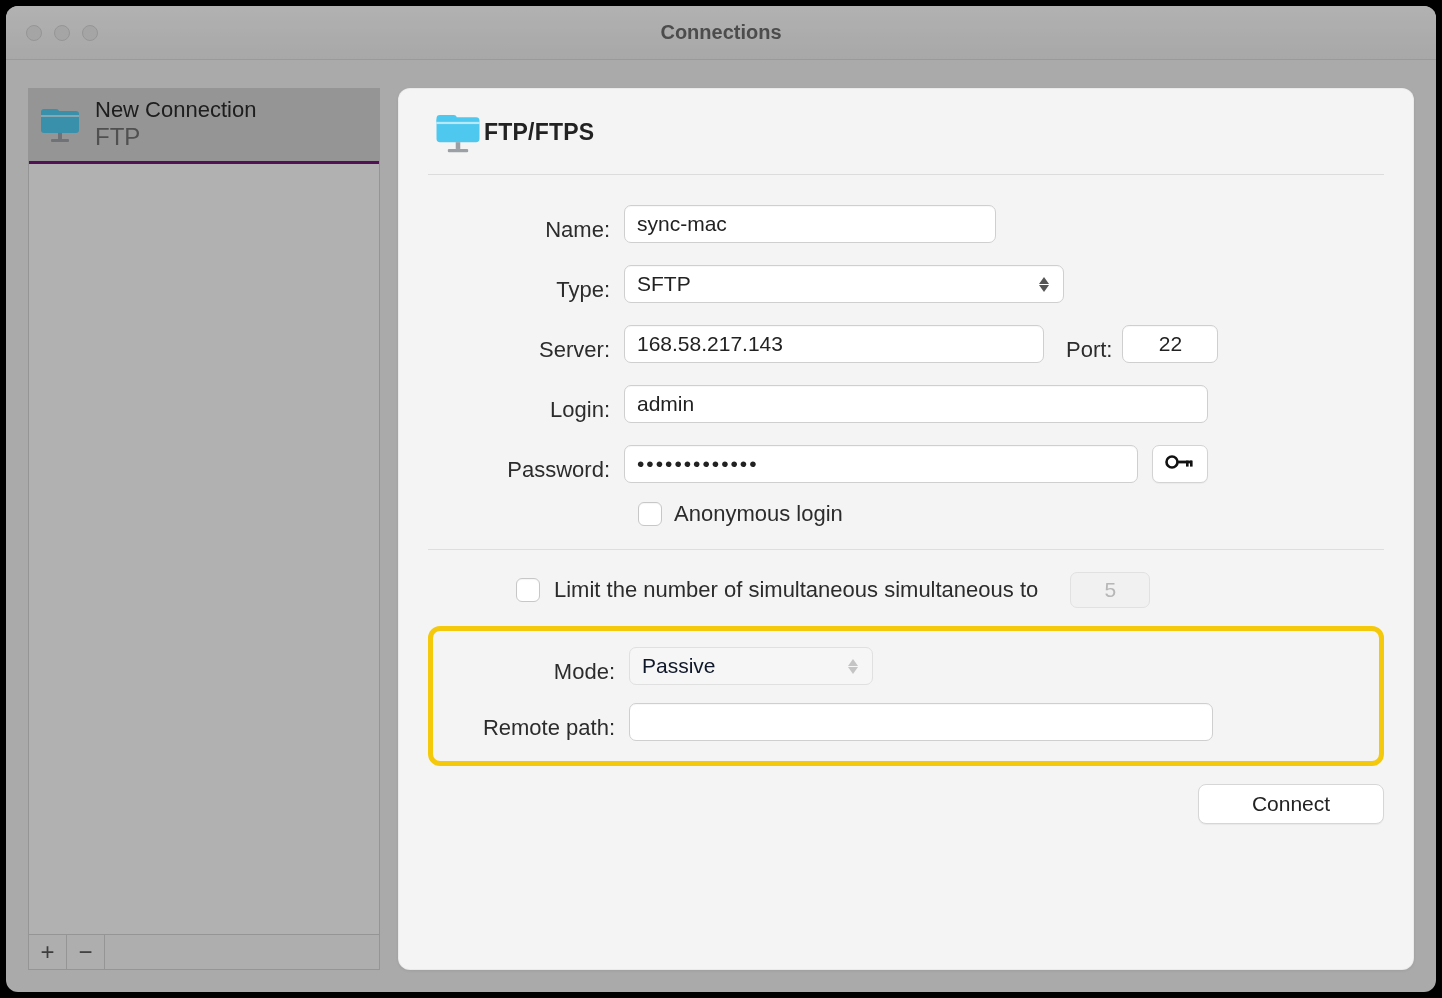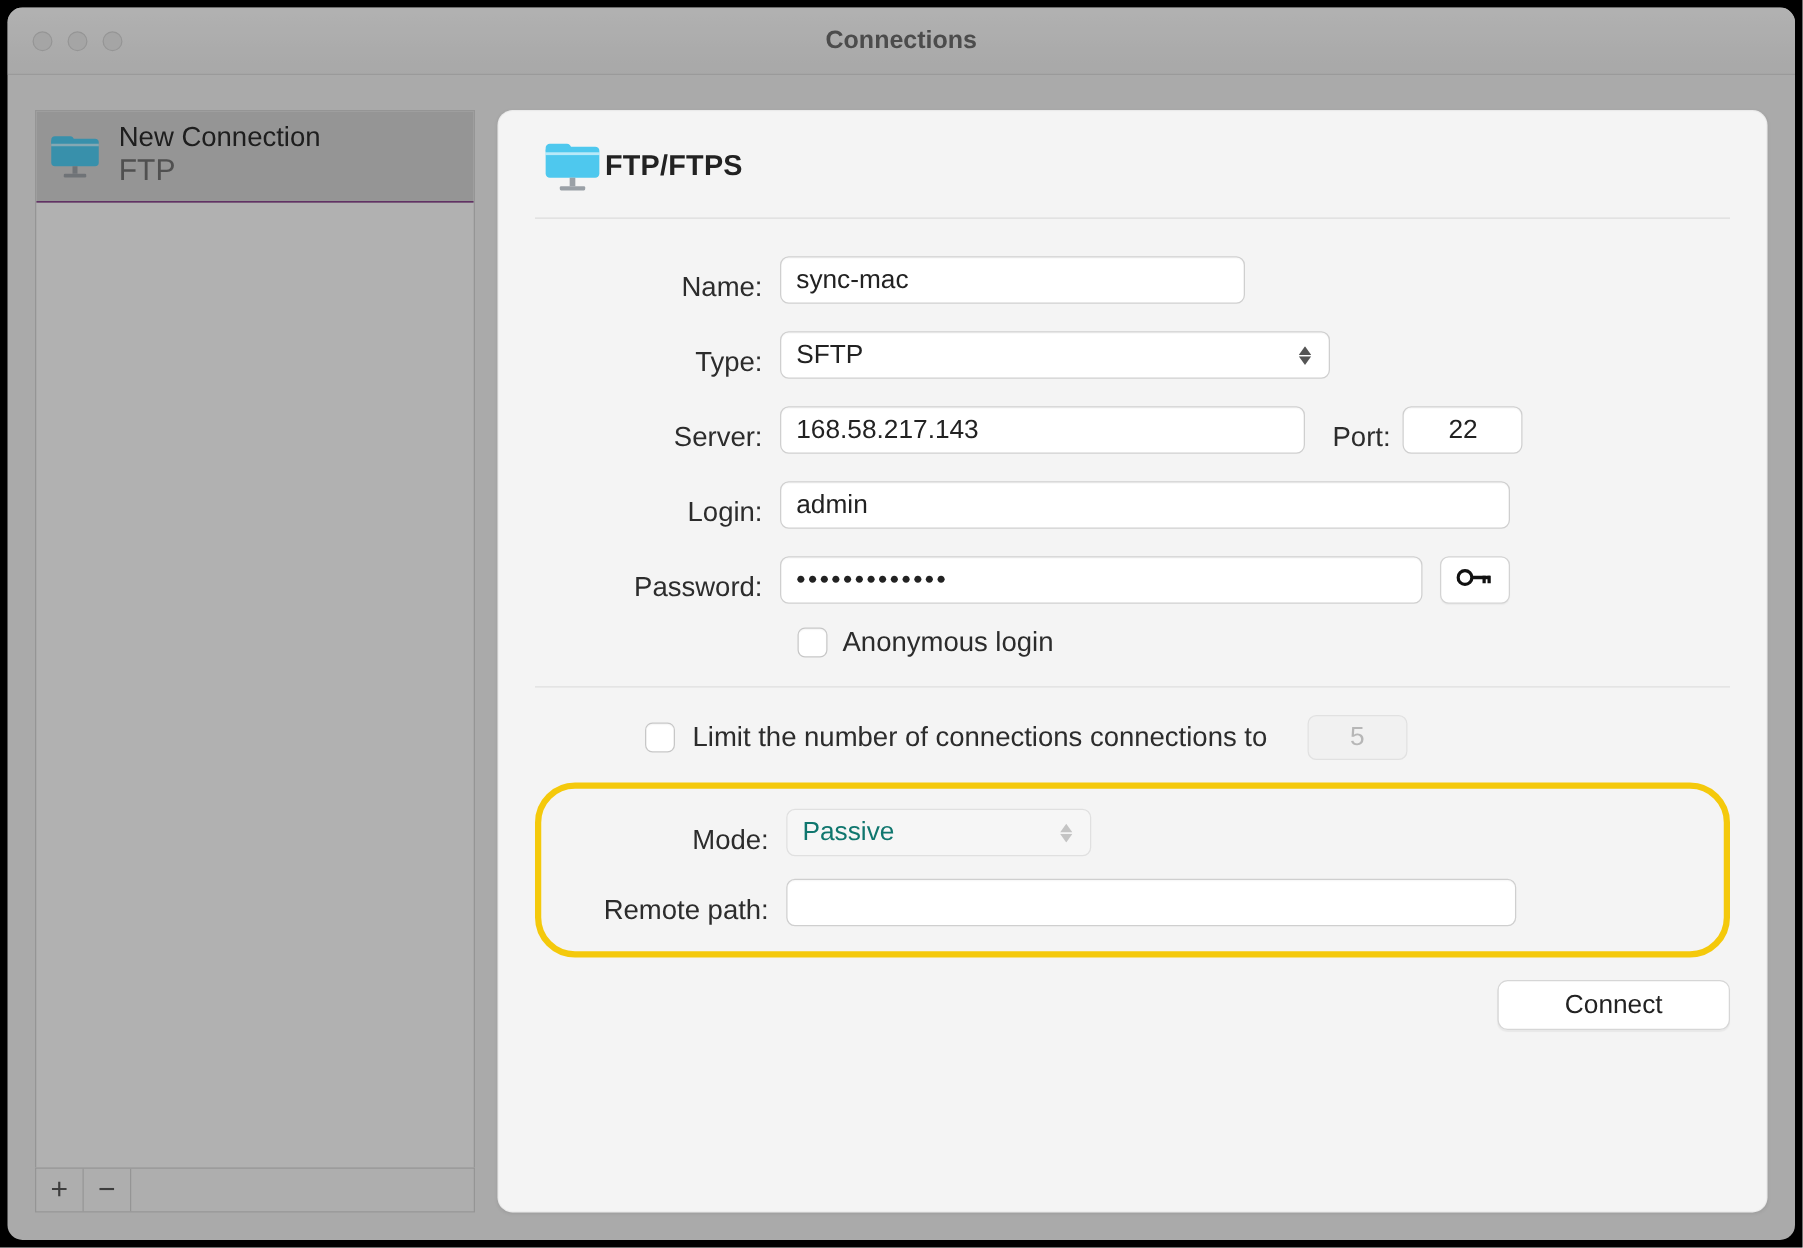--- a/index.html
+++ b/index.html
@@ -64,21 +64,21 @@
       border: 1px solid #cfcfcf;
       border-bottom: none;
       background: #f5f5f5;
       overflow: hidden;
     }
     .sidebar-item {
       display: flex; align-items: center;
       gap: 10px;
       padding: 8px 10px 10px 6px;
       background: #cfcfcf;
-      border-bottom: 1px solid #701a75;
+      border-bottom: 3px solid #701a75;
       cursor: default;
     }
     .sidebar-item .icon {
       width: 50px; height: 46px;
       display: flex; align-items: center; justify-content: center;
     }
     .sidebar-item .labels { display: flex; flex-direction: column; line-height: 1.15; }
     .sidebar-item .lbl-title { font-size: 22px; color: #2a2a2a; }
     .sidebar-item .lbl-sub { font-size: 24px; color: #6f6f6f; margin-top: 1px; }
     .sidebar-footer {
@@ -155,31 +155,31 @@
       width: 24px; height: 24px; border: 1px solid #c7c7c7; border-radius: 6px; background: #fff;
       box-shadow: inset 0 1px 1px rgba(0,0,0,0.04);
     }
     .chk-row { display: flex; align-items: center; gap: 12px; padding-left: 210px; margin-top: -4px; margin-bottom: 22px; }
     .chk-label { font-size: 22px; color: #2c2c2c; }
     .divider { border-top: 1px solid #dedede; margin: 6px 0 22px 0; }
     .limit-row { display:flex; align-items:center; gap: 14px; padding-left: 88px; margin-bottom: 14px;}
     .limit-input { width: 80px; height: 36px; border:1px solid #e1e1e1; border-radius:7px; background:#f1f1f1; color:#b7b7b7; text-align:center; font-size:21px; margin-left: 18px;}
     .highlight-box {
       border: 5px solid #f4c90b;
-      border-radius: 32px;
+      border-radius: 12px;
       padding: 16px 12px 20px 12px;
       margin-top: 18px;
       position: relative;
       z-index: 20;
     }
     .mode-select {
       width: 244px; height: 38px;
       border: 1px solid #e0e0e0; border-radius: 7px; background: #f6f6f6;
       display: flex; align-items: center; justify-content: space-between;
-      padding: 0 12px; color: #0f766e; font-size: 21px; cursor: default;
+      padding: 0 12px; color: #0f172a; font-size: 21px; cursor: default;
     }
     .remote-input { width: 584px; }
     .connect-row { display: flex; justify-content: flex-end; margin-top: 18px; }
     .connect-btn {
       width: 186px; height: 40px; border-radius: 8px;
       border: 1px solid #d6d6d6; background: #fff;
       font-size: 21px; color: #222; cursor: default;
       box-shadow: 0 1px 1px rgba(0,0,0,0.05);
     }
     .folder-icon svg { display:block; }
@@ -288,21 +288,21 @@
 
         <div class="chk-row">
           <div class="checkbox"></div>
           <span class="chk-label">Anonymous login</span>
         </div>
 
         <div class="divider"></div>
 
         <div class="limit-row">
           <div class="checkbox"></div>
-          <span class="chk-label">Limit the number of connections connections to</span>
+          <span class="chk-label">Limit the number of simultaneous simultaneous to</span>
           <input class="limit-input" disabled="" value="5" style="">
         </div>
 
         <div class="highlight-box">
           <div class="row" style="margin-bottom:18px;">
             <div class="row-label" style="width:184px;">Mode:</div>
             <div class="mode-select">
               <span>Passive</span>
               <span class="updown" style="opacity:0.45;">
                 <svg width="10" height="7">

